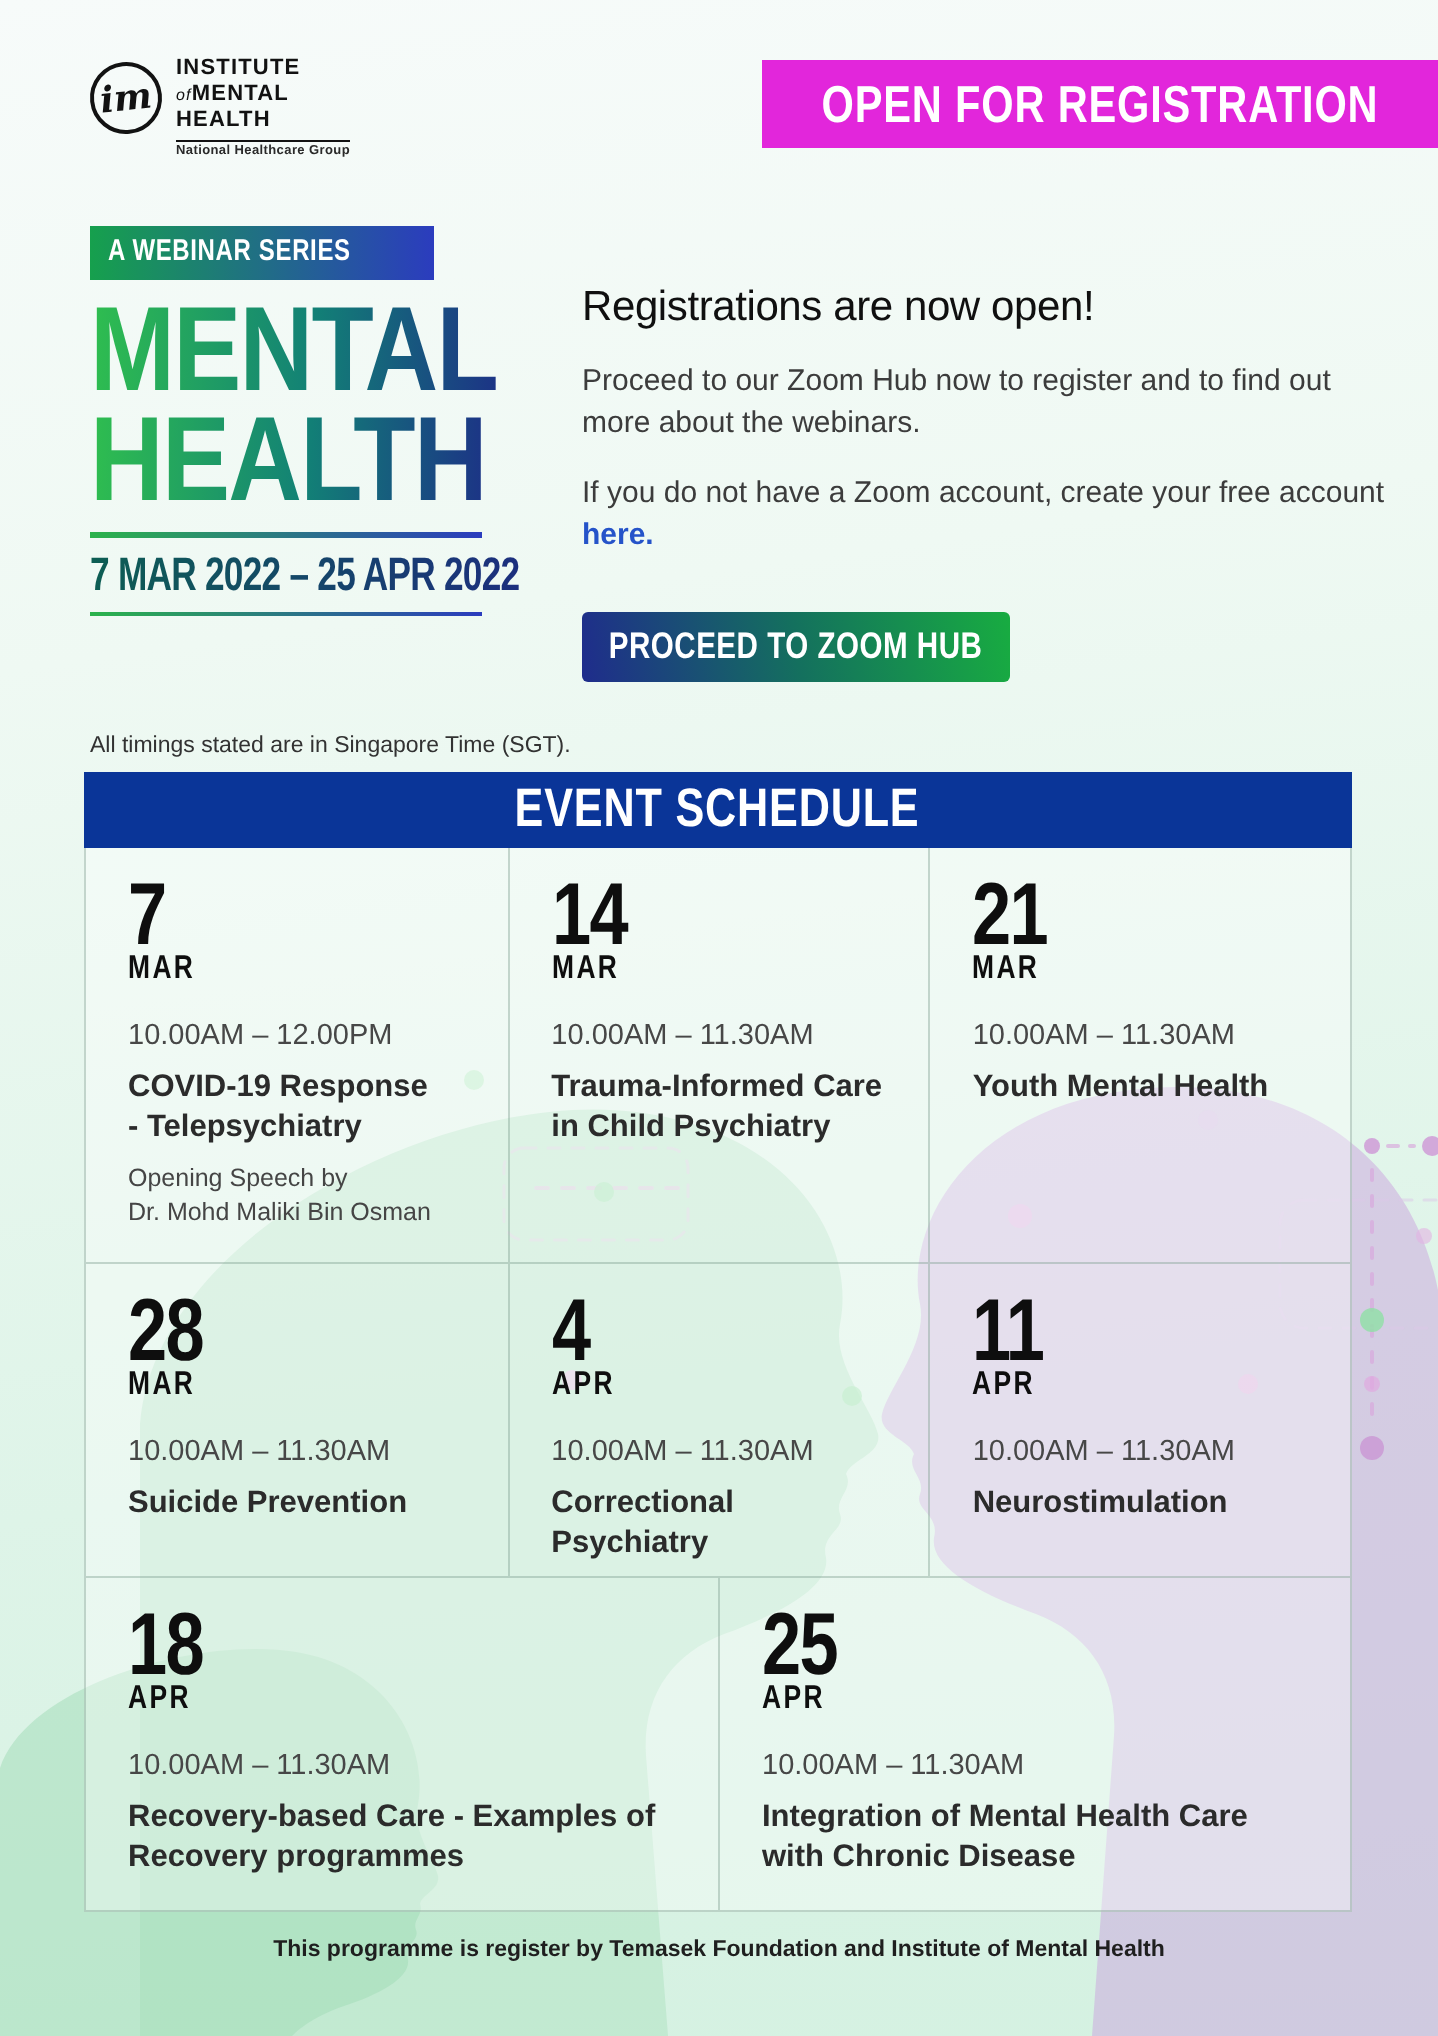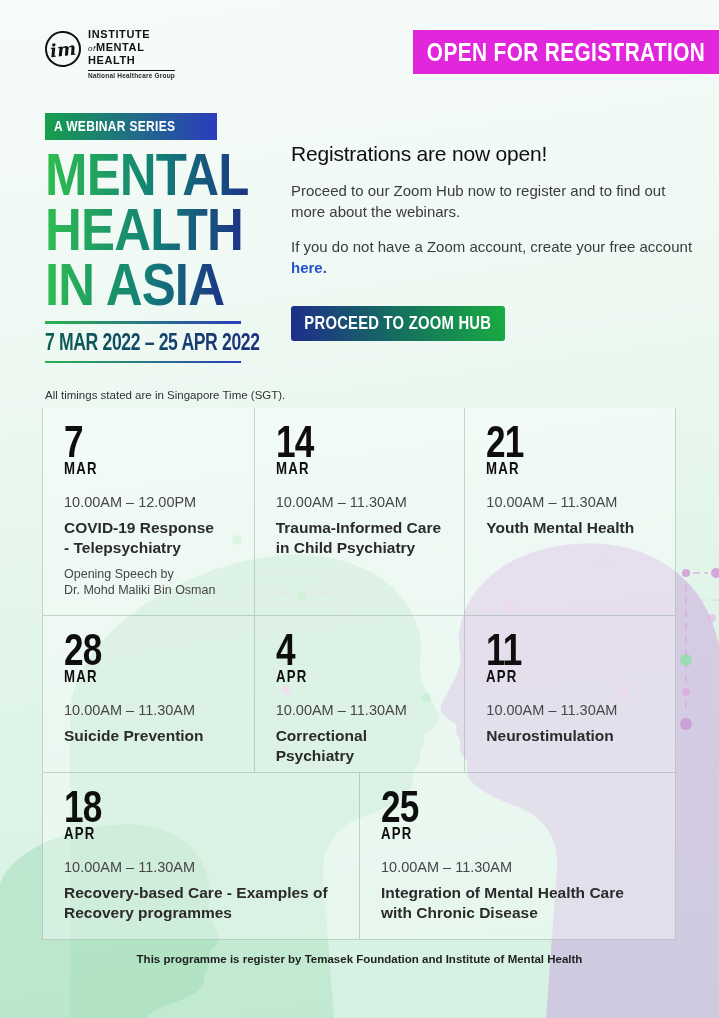--- a/index.html
+++ b/index.html
@@ -24,21 +24,21 @@
     font-family:"DejaVu Serif",serif; font-style:italic; font-weight:700; font-size:18px;
     color:#121212; transform:rotate(-6deg); margin-top:3px; }
   .imh-text { color:#121212; }
   .imh-name { font-size:11px; font-weight:700; letter-spacing:.6px; line-height:1.18; }
   .imh-name .of { font-size:8px; font-style:italic; font-weight:400; }
   .imh-sub { margin-top:3px; border-top:1.5px solid #121212; padding-top:1.5px;
     font-size:6.5px; font-weight:700; letter-spacing:.2px; color:#2a2a2a; }
   .temasek { margin-top:8px; text-align:center; color:#1a1a1a; }
   .temasek-main { font-family:"Liberation Serif",serif; font-weight:700; font-size:16.5px; letter-spacing:2.5px; }
   .temasek-sub { font-size:10.5px; letter-spacing:1.6px; margin-top:1px; }
-  .reg-banner { position:absolute; right:0; top:30px; width:306px; height:44px;
+  .reg-banner { position:absolute; right:0; top:30px; width:338px; height:44px;
     background:#E226DB; display:flex; align-items:center; justify-content:center; }
   .reg-banner span { font-size:26px; font-weight:700; color:#fff; letter-spacing:.5px; }
 
   
   .hero { display:flex; padding-left:45px; }
   .hero-left { width:246px; flex:none; padding-top:17px; }
   .badge { display:inline-block; background:linear-gradient(90deg,#16A04D 0%,#2B3CBE 100%);
     padding:4px 11px 5px 9px; }
   .badge span { font-size:15px; font-weight:700; color:#fff; letter-spacing:.4px; }
   .title { margin-top:7px; font-weight:700; font-size:60px; }
@@ -134,41 +134,43 @@
     </div>
 
     <div class="hero">
       <div class="hero-left">
         <div class="badge">
           <span class="cond">A WEBINAR SERIES</span>
         </div>
         <div class="title">
           <div class="title-line"><span class="cond grad-title">MENTAL</span></div>
           <div class="title-line"><span class="cond grad-title">HEALTH</span></div>
-          <div class="title-line"><span class="cond grad-title">IN ASIA</span></div>
         </div>
         <div class="title-rule"></div>
         <div class="date-range">
           <span class="cond grad-date">7 MAR 2022 – 25 APR 2022</span>
         </div>
         <div class="date-rule-bottom"></div>
       </div>
       <div class="hero-right">
         <div class="reg-open">Registrations are now open!</div>
         <div class="para">Proceed to our Zoom Hub now to register and to find out more about the webinars.</div>
         <div class="para"><span>If you do not have a Zoom account, create your free account </span><a class="link">here.</a></div>
         <button class="zoom-btn">
           <span class="cond cond-c">PROCEED TO ZOOM HUB</span>
         </button>
       </div>
     </div>
 
     <div class="tz-note">All timings stated are in Singapore Time (SGT).</div>
 
     <div class="schedule">
+      <div class="sched-header">
+        <span class="cond cond-c">EVENT SCHEDULE</span>
+      </div>
       <div class="grid">
 
         <div class="grid-row row1">
           <div class="cell">
             <div class="day"><span class="cond">7</span></div>
             <div class="month"><span class="cond">MAR</span></div>
             <div class="time">10.00AM – 12.00PM</div>
             <div class="etitle">COVID-19 Response
 - Telepsychiatry</div>
             <div class="enote">Opening Speech by

